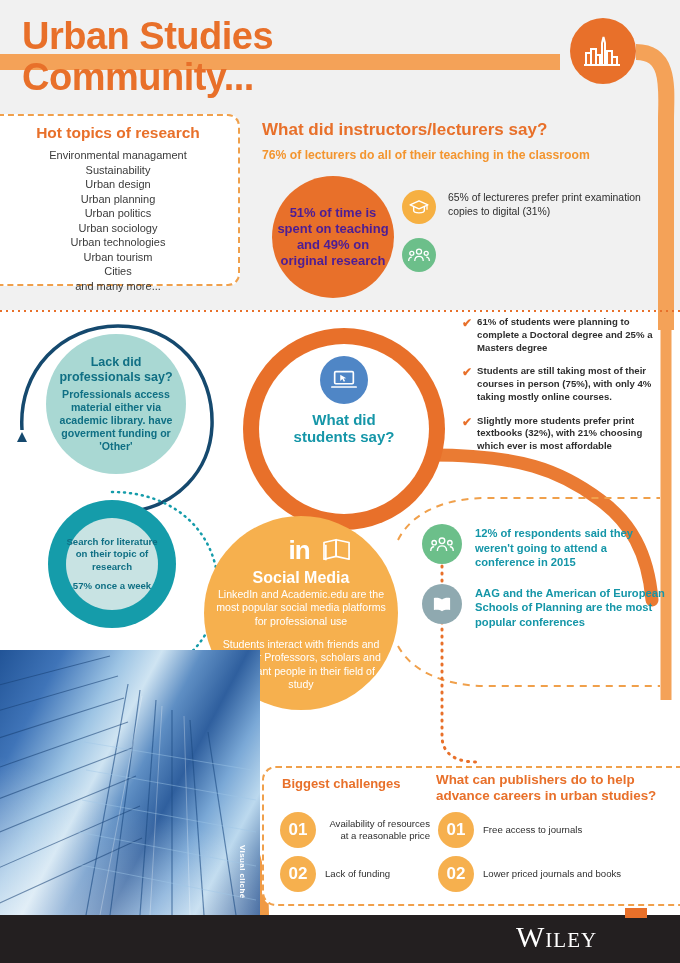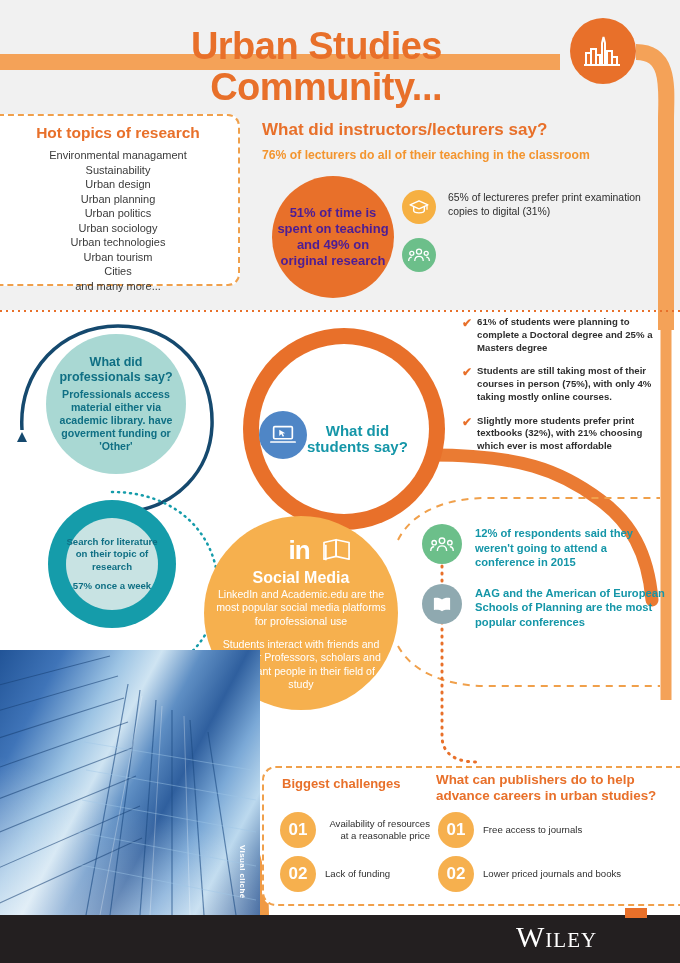--- a/index.html
+++ b/index.html
@@ -11,24 +11,23 @@
   .stage { position:absolute; inset:0; width:680px; height:963px; overflow:hidden; }
 
   
   .band-grey { position:absolute; left:0; top:0; width:680px; height:310px; background:#f1f1f1; }
   .band-white{ position:absolute; left:0; top:310px; width:680px; height:605px; background:#ffffff; }
   .band-dark { position:absolute; left:0; top:915px; width:680px; height:48px; background:#231f20; }
   .dark-tab  { position:absolute; left:625px; top:908px; width:22px; height:10px; background:#e8702a; }
 
   
   .title {
-    position:absolute; left:22px; top:26px; width:420px;
+    position:absolute; left:22px; top:16px; width:420px;
     color:#e8702a; font-size:38px; font-weight:bold; line-height:1.08;
     letter-spacing:-0.5px;
-    text-align:right;
   }
 
   
   .ribbon { position:absolute; left:0; top:0; width:680px; height:963px; pointer-events:none; }
 
   
   .city-circle {
     position:absolute; left:570px; top:18px; width:66px; height:66px;
     background:#e8702a; border-radius:50%;
     display:flex; align-items:center; justify-content:center;
@@ -92,21 +91,21 @@
   .search-gap { height:7px; }
 
   
   .stud-ring {
     position:absolute; left:243px; top:328px; width:202px; height:202px;
     border-radius:50%; background:#e8702a;
     display:flex; align-items:center; justify-content:center;
   }
   .stud-inner {
     width:170px; height:170px; border-radius:50%; background:#ffffff;
-    display:flex; flex-direction:row; align-items:center; justify-content:flex-start;
+    display:flex; flex-direction:column; align-items:center; justify-content:flex-start;
     padding-top:12px; text-align:center;
   }
   .laptop-circle { width:48px; height:48px; border-radius:50%; background:#4f86c6;
     display:flex; align-items:center; justify-content:center; }
   .stud-title { color:#1596a8; font-size:15px; font-weight:bold; line-height:1.1; margin-top:8px; }
   .stud-body { color:#2f2f2f; font-size:10.6px; line-height:1.3; margin-top:5px; }
 
   .bullets { position:absolute; left:462px; top:316px; width:200px; }
   .bullet { display:flex; gap:5px; margin-bottom:11px; }
   .check { color:#e8702a; font-size:12px; font-weight:bold; line-height:1; padding-top:1px; }
@@ -268,21 +267,21 @@
           <circle cx="4.5" cy="7" r="2.4"></circle>
           <path d="M0.8,16 C0.8,12.6 2.2,11.4 4.5,11.4"></path>
           <circle cx="21.5" cy="7" r="2.4"></circle>
           <path d="M25.2,16 C25.2,12.6 23.8,11.4 21.5,11.4"></path>
         </g>
       </svg>
     </div>
   </div>
 
   <div class="prof-circle">
-    <div class="prof-title">What did professionals say?</div>
+    <div class="prof-title">Lack did professionals say?</div>
     <div class="prof-body">Professionals access material either via academic library. have goverment funding or 'Other'</div>
   </div>
 
   <div class="search-donut">
     <div class="search-inner">
       <div>Search for literature on their topic of research</div>
       <div class="search-gap"></div>
       <div>57% once a week</div>
     </div>
   </div>

